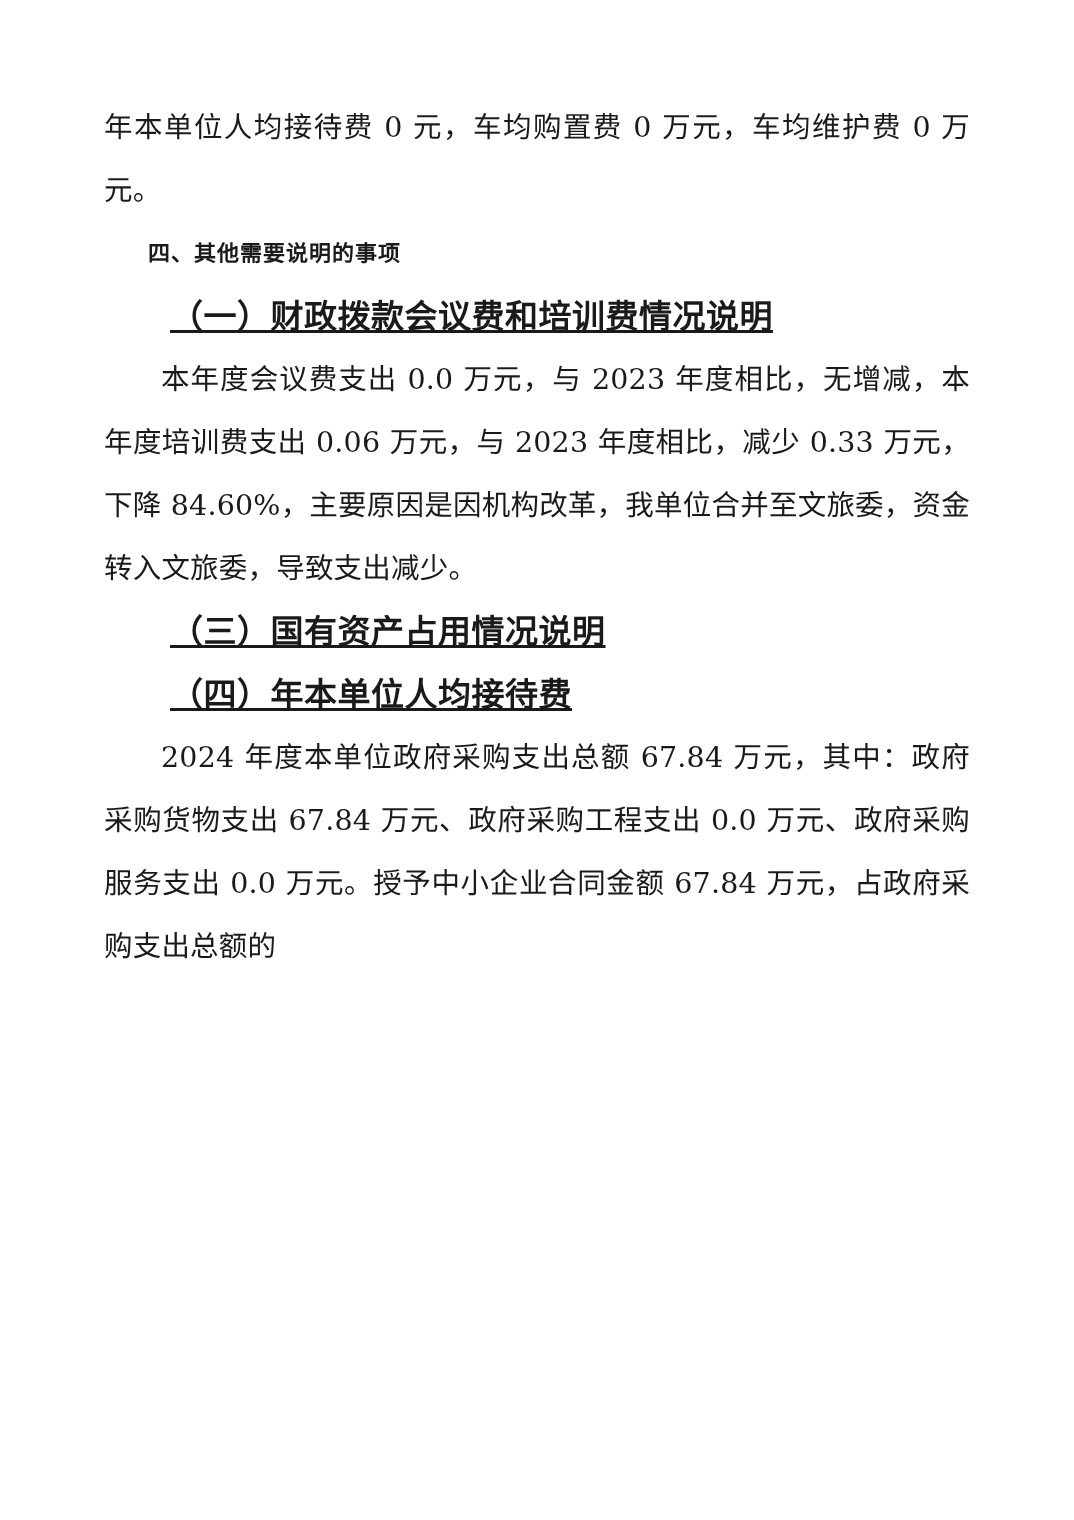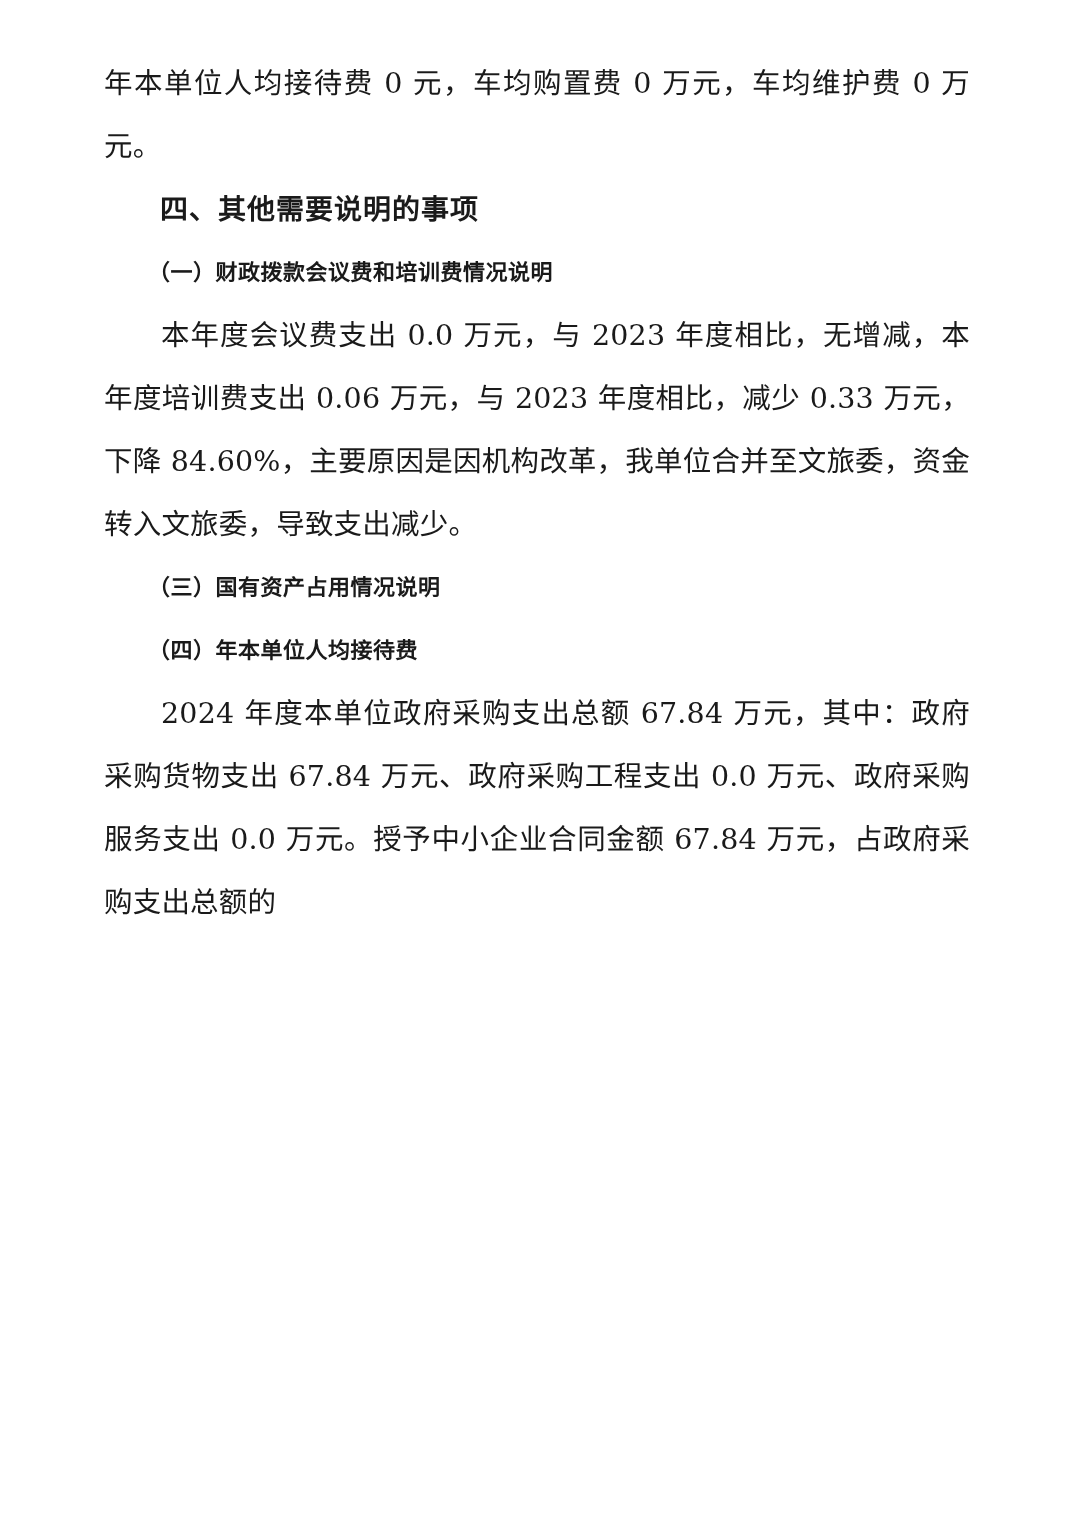--- a/index.html
+++ b/index.html
@@ -13,49 +13,50 @@
     height: 1520px;
     overflow: hidden;
     font-family: "DejaVu Serif", "Liberation Serif", serif;
     color: #1a1a1a;
   }
   .page {
     position: relative;
     width: 1074px;
     height: 1520px;
     box-sizing: border-box;
-    padding: 52px 104px 40px 104px;
+    padding: 96px 104px 40px 104px;
     background: #ffffff;
   }
   .doc-body {
     font-size: 28.5px;
     line-height: 63px;
     letter-spacing: 0.2px;
     text-align: justify;
     text-justify: inter-ideograph;
   }
   p {
     margin: 0;
   }
   .para {
     text-indent: 2em;
   }
   .heading-1 {
     font-family: "DejaVu Sans", "Liberation Sans", sans-serif;
     font-weight: bold;
-    font-size: 28px;
+    font-size: 22px;
     text-indent: 2em;
     letter-spacing: 1px;
   }
   .heading-2 {
     font-family: "DejaVu Sans", "Liberation Sans", sans-serif;
     font-weight: bold;
-    font-size: 22px;
+    font-size: 33px;
     text-indent: 2em;
     letter-spacing: 0.5px;
+    text-decoration: underline;
   }
   .first-line {
     text-indent: 0;
   }
 </style>
 </head>
 <body>
 
 <div class="page">
   <div class="doc-body">

